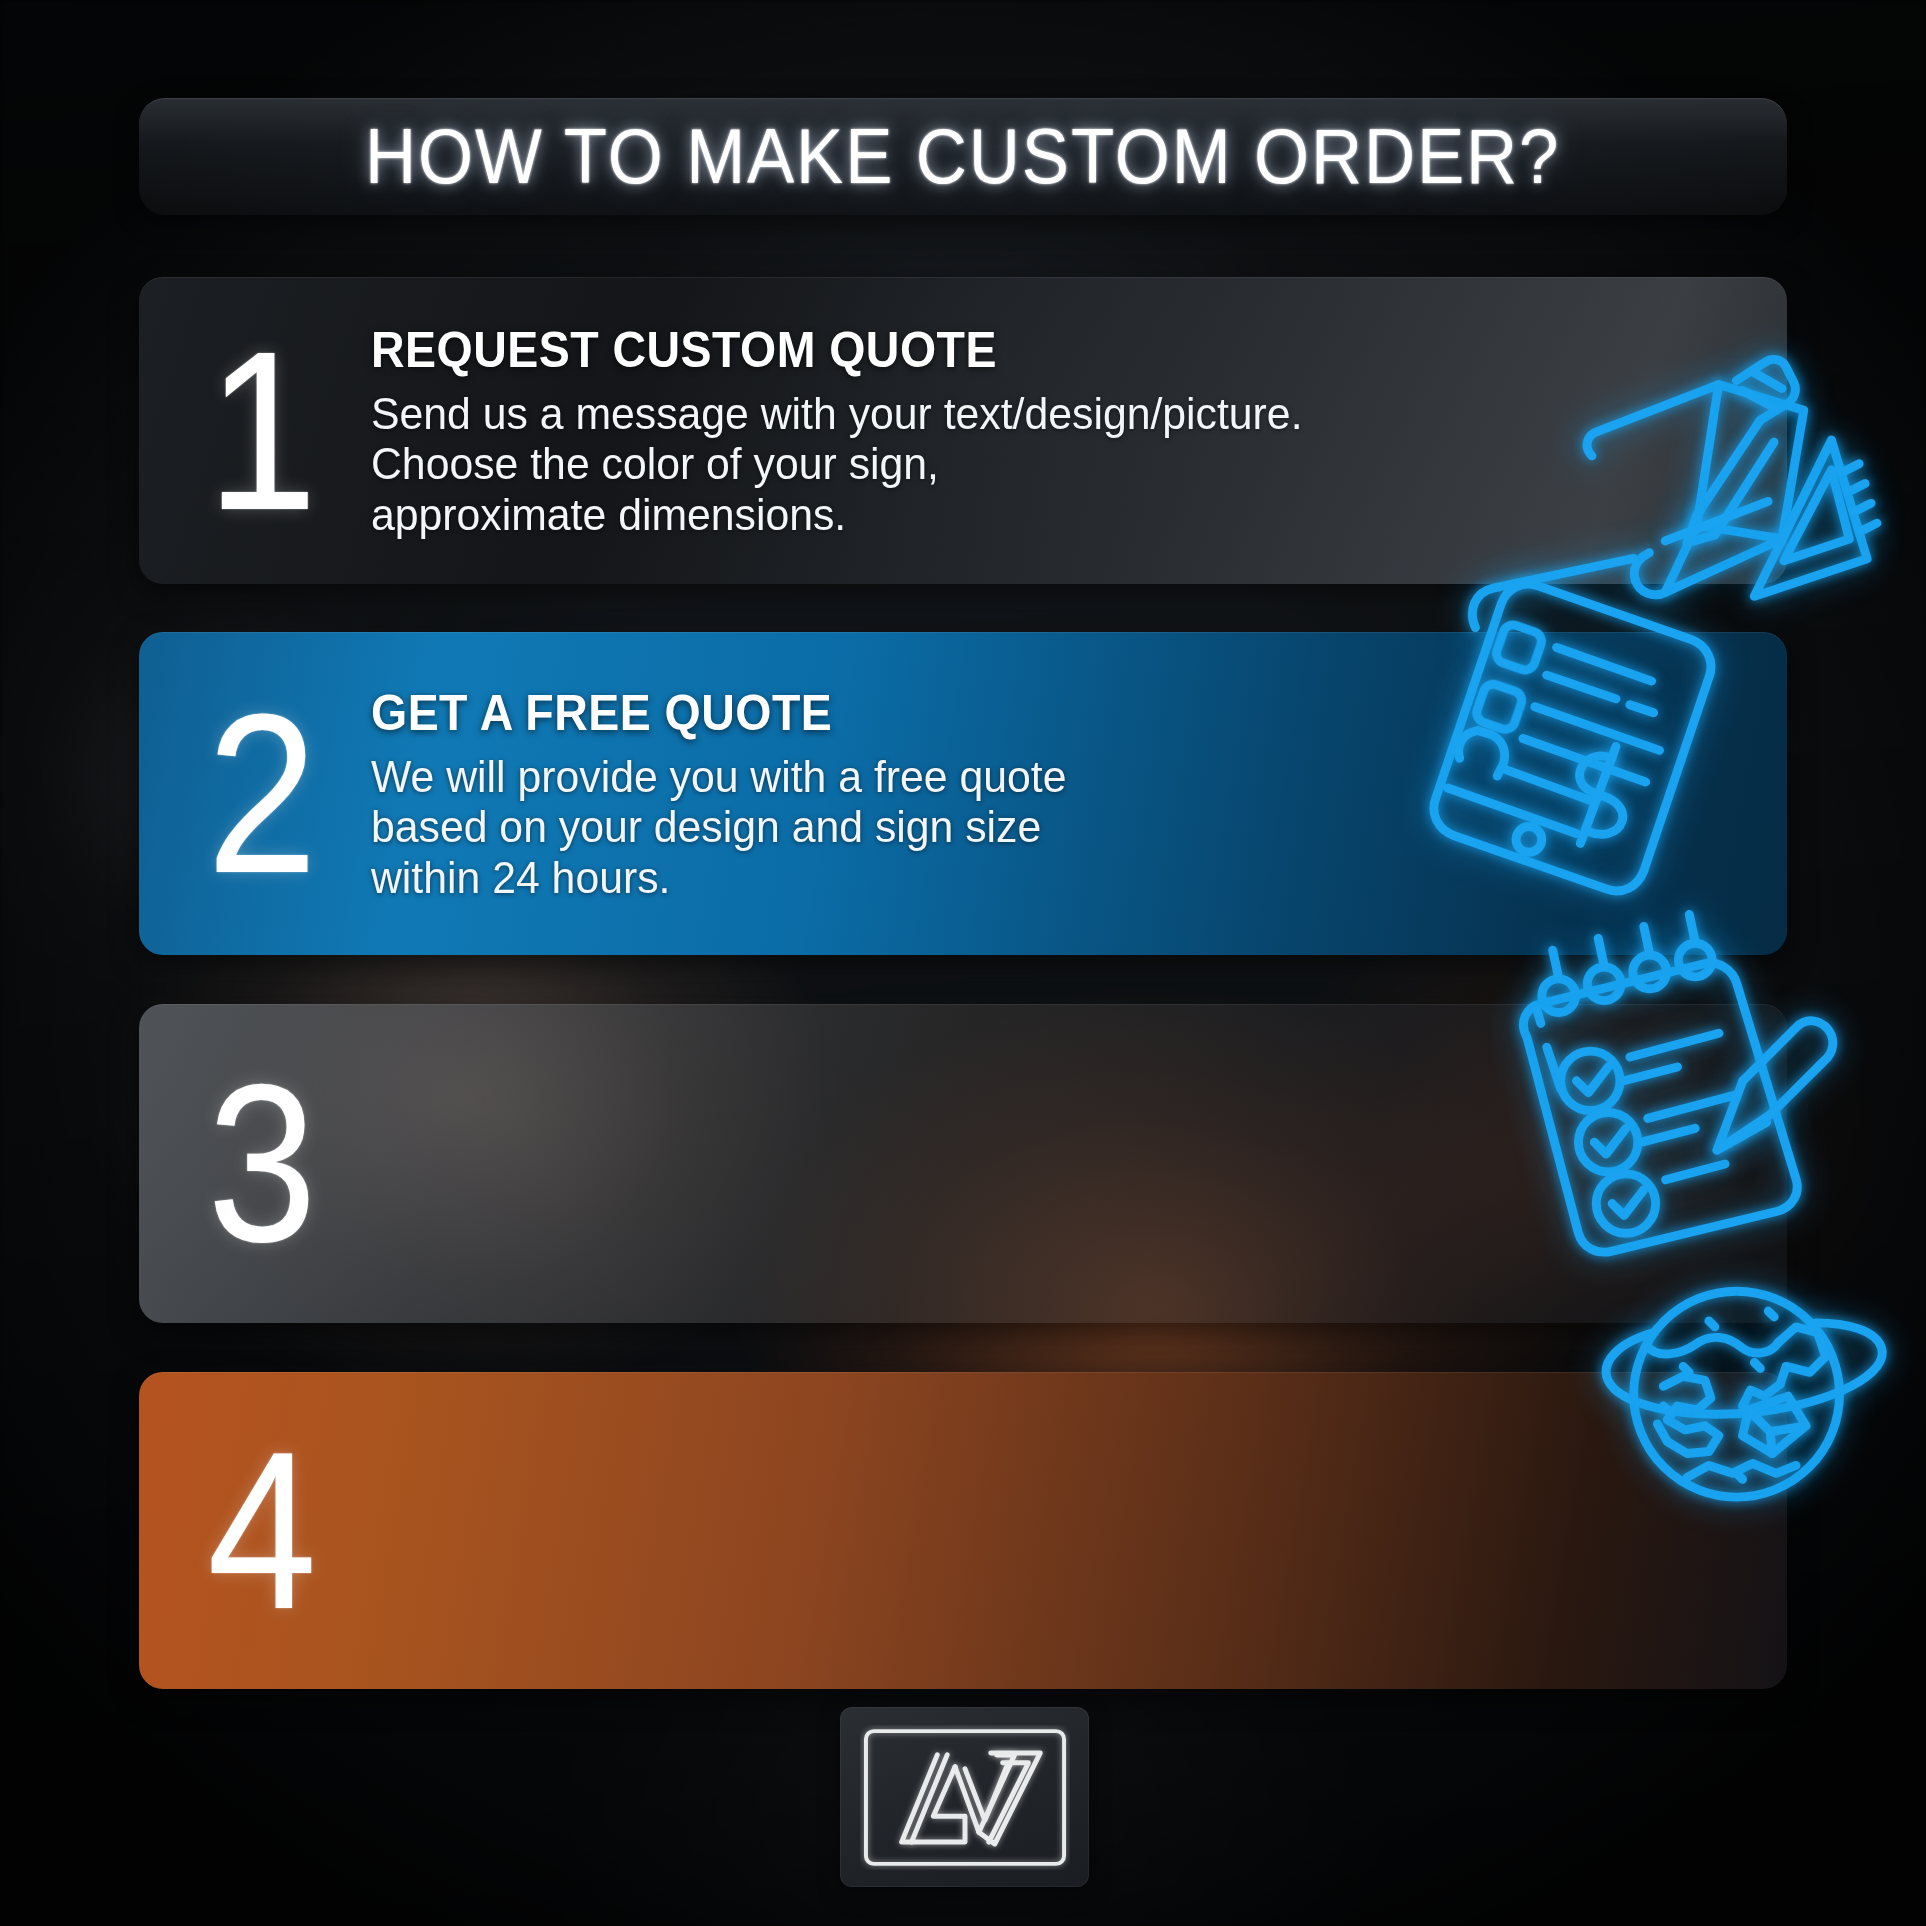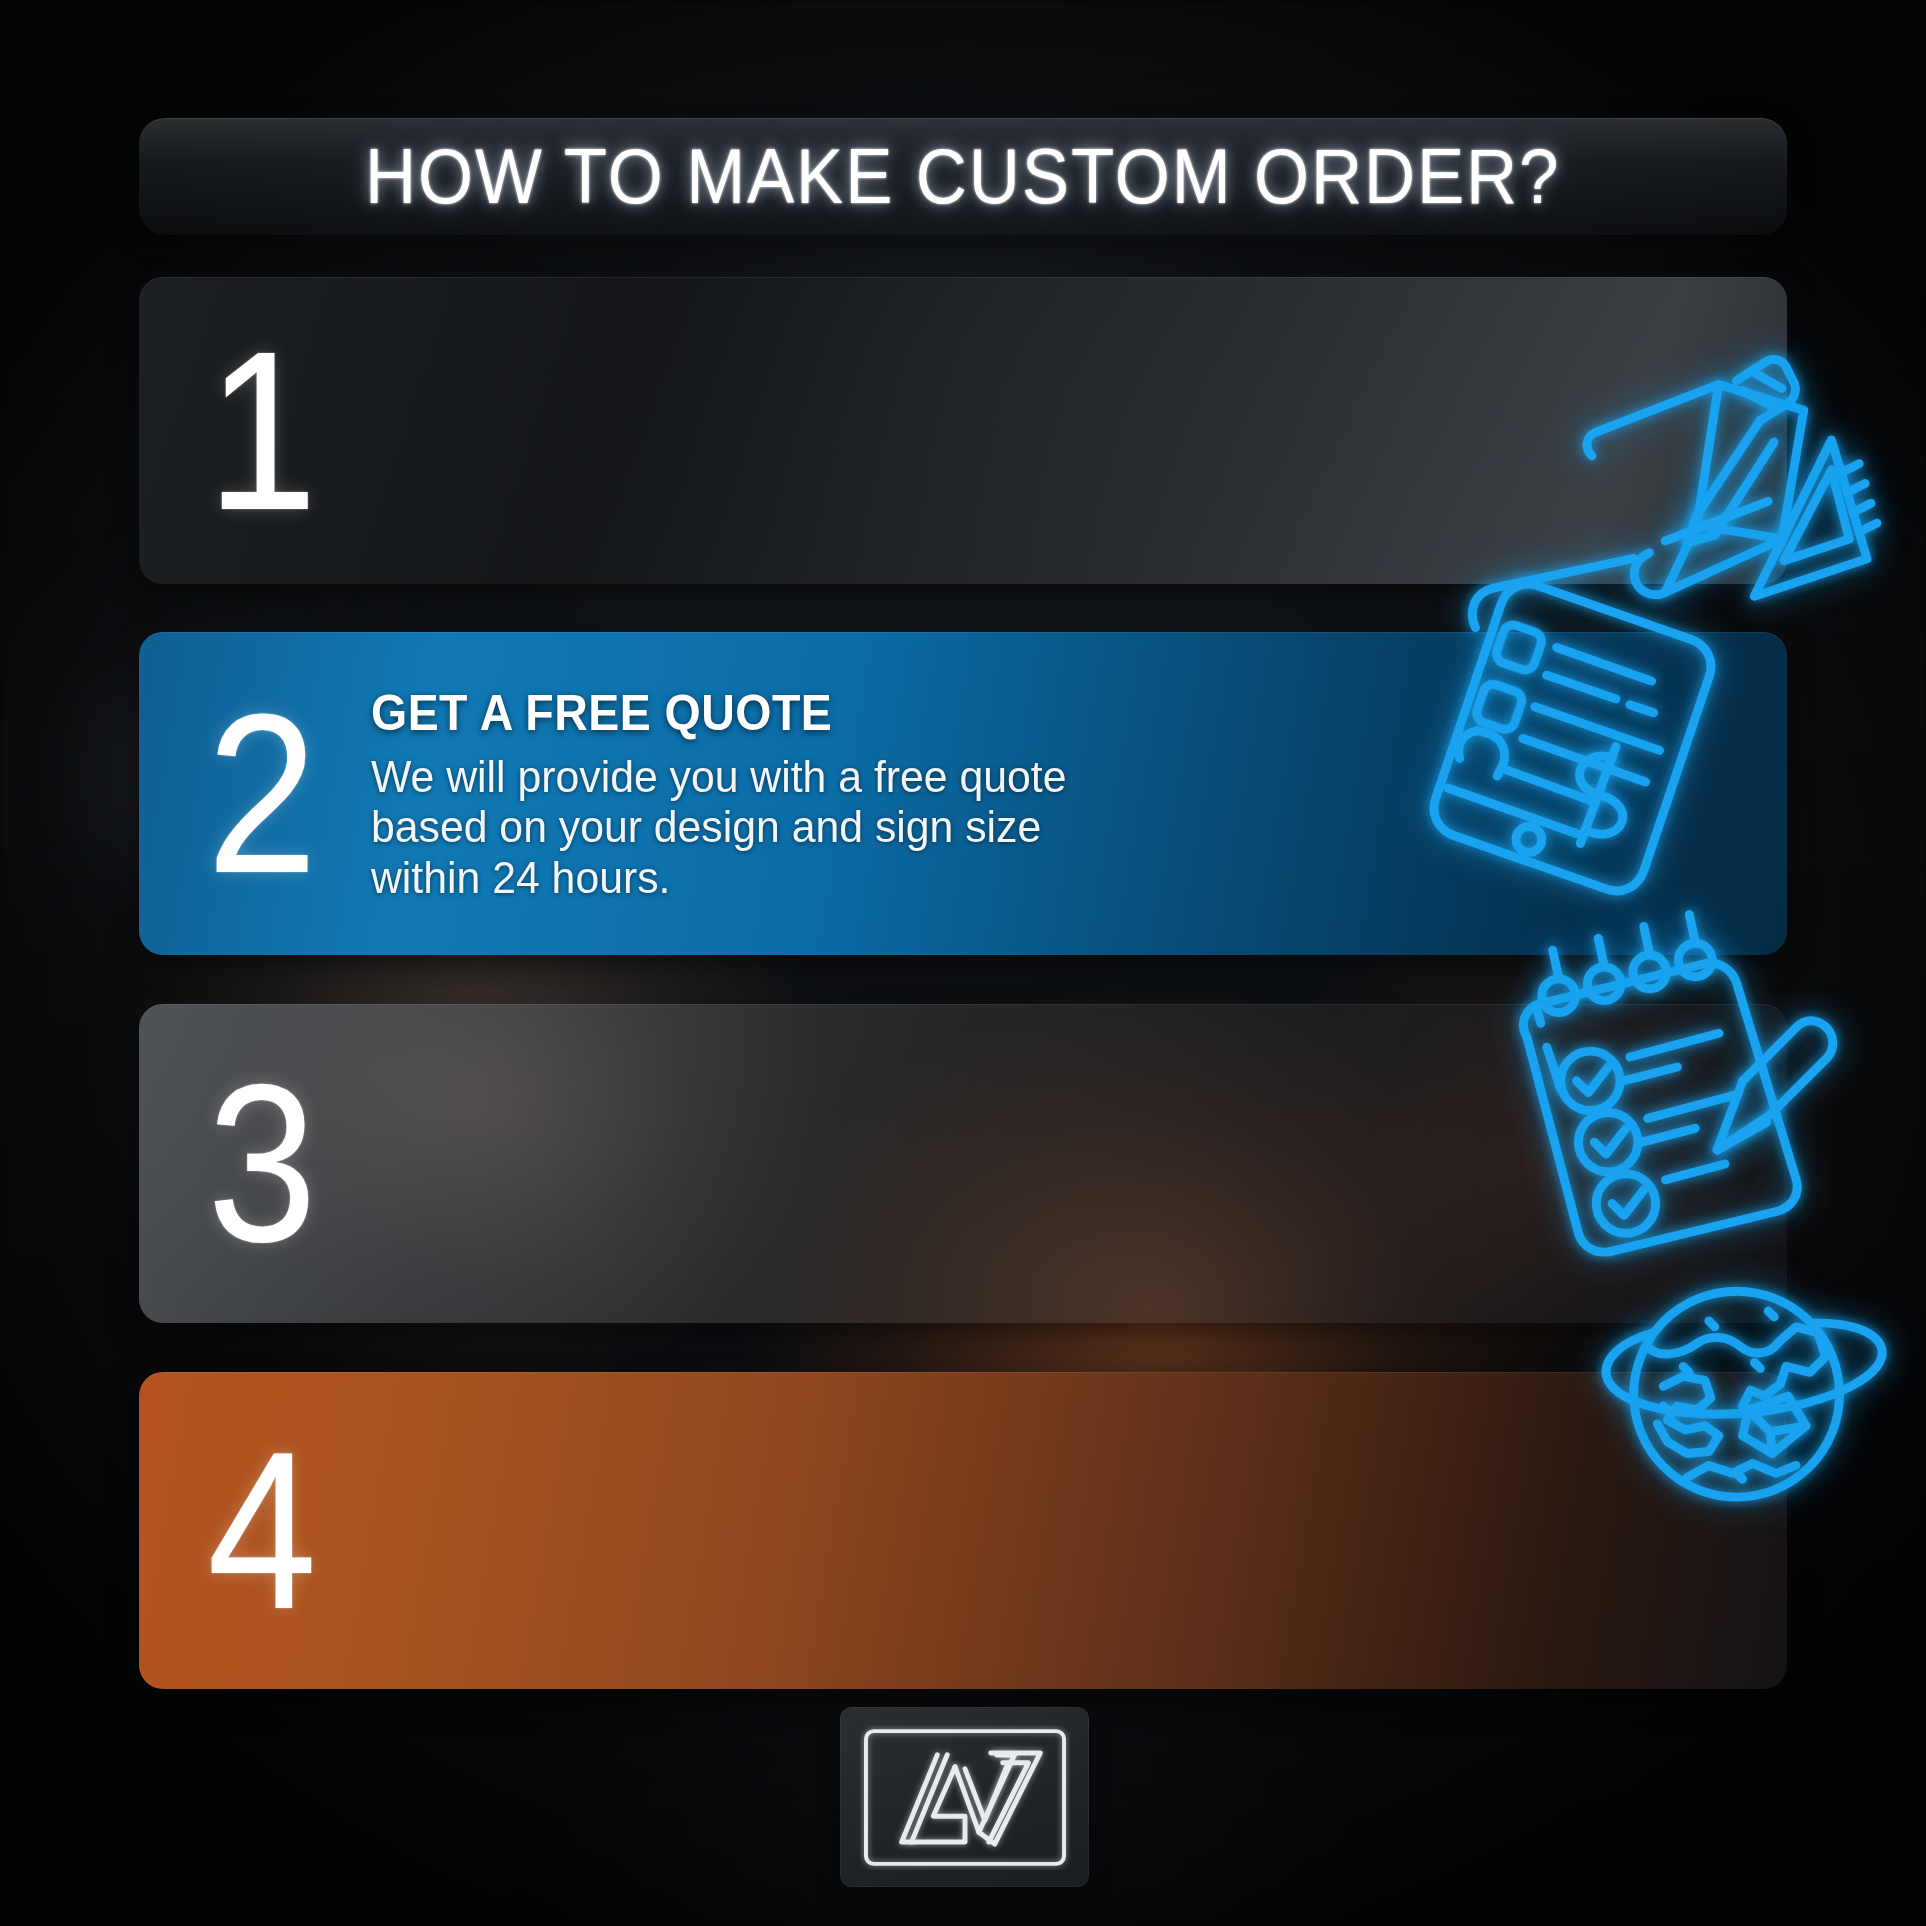--- a/index.html
+++ b/index.html
@@ -28,21 +28,21 @@
     position:absolute; inset:0;
     background: radial-gradient(ellipse 1188px 1089px at 50% 50%, rgba(0,0,0,0) 40%, rgba(0,0,0,0.55) 86%, rgba(0,0,0,0.82) 100%);
     pointer-events:none;
   }
 
   #page { position:absolute; inset:0; }
 
   
   .title-bar {
     position:absolute;
-    left:139px; top:118px; width:1648px; height:117px;
+    left:139px; top:98px; width:1648px; height:117px;
     border-radius:26px;
     background:linear-gradient(180deg, rgba(72,80,88,0.55) 0%, rgba(44,50,57,0.44) 38%, rgba(20,23,27,0.40) 100%);
     box-shadow: inset 0 1px 0 rgba(255,255,255,0.09), 0 8px 26px rgba(0,0,0,0.45);
     display:flex; align-items:center; justify-content:center;
   }
   .title-text {
     font-size:77px; letter-spacing:2px; font-weight:400;
     color:#ffffff;
     font-family:"Liberation Sans", sans-serif;
     text-shadow: 0 0 3px rgba(255,255,255,0.95), 0 0 14px rgba(225,238,255,0.55), 0 0 34px rgba(170,205,255,0.30);
@@ -165,20 +165,26 @@
 <div id="page">
 
   <div class="title-bar">
     <div class="title-text">HOW TO MAKE CUSTOM ORDER?</div>
   </div>
 
   <div class="card card1">
     <div class="card-inner"></div>
     <div class="card-body">
       <div class="step-num">1</div>
+      <div class="step-texts">
+        <div class="step-title">REQUEST CUSTOM QUOTE</div>
+        <div class="step-line">Send us a message with your text/design/picture.</div>
+        <div class="step-line">Choose the color of your sign,</div>
+        <div class="step-line">approximate dimensions.</div>
+      </div>
     </div>
   </div>
 
   <div class="card card2">
     <div class="card-inner"></div>
     <div class="card-body">
       <div class="step-num">2</div>
       <div class="step-texts">
         <div class="step-title">GET A FREE QUOTE</div>
         <div class="step-line">We will provide you with a free quote</div>

